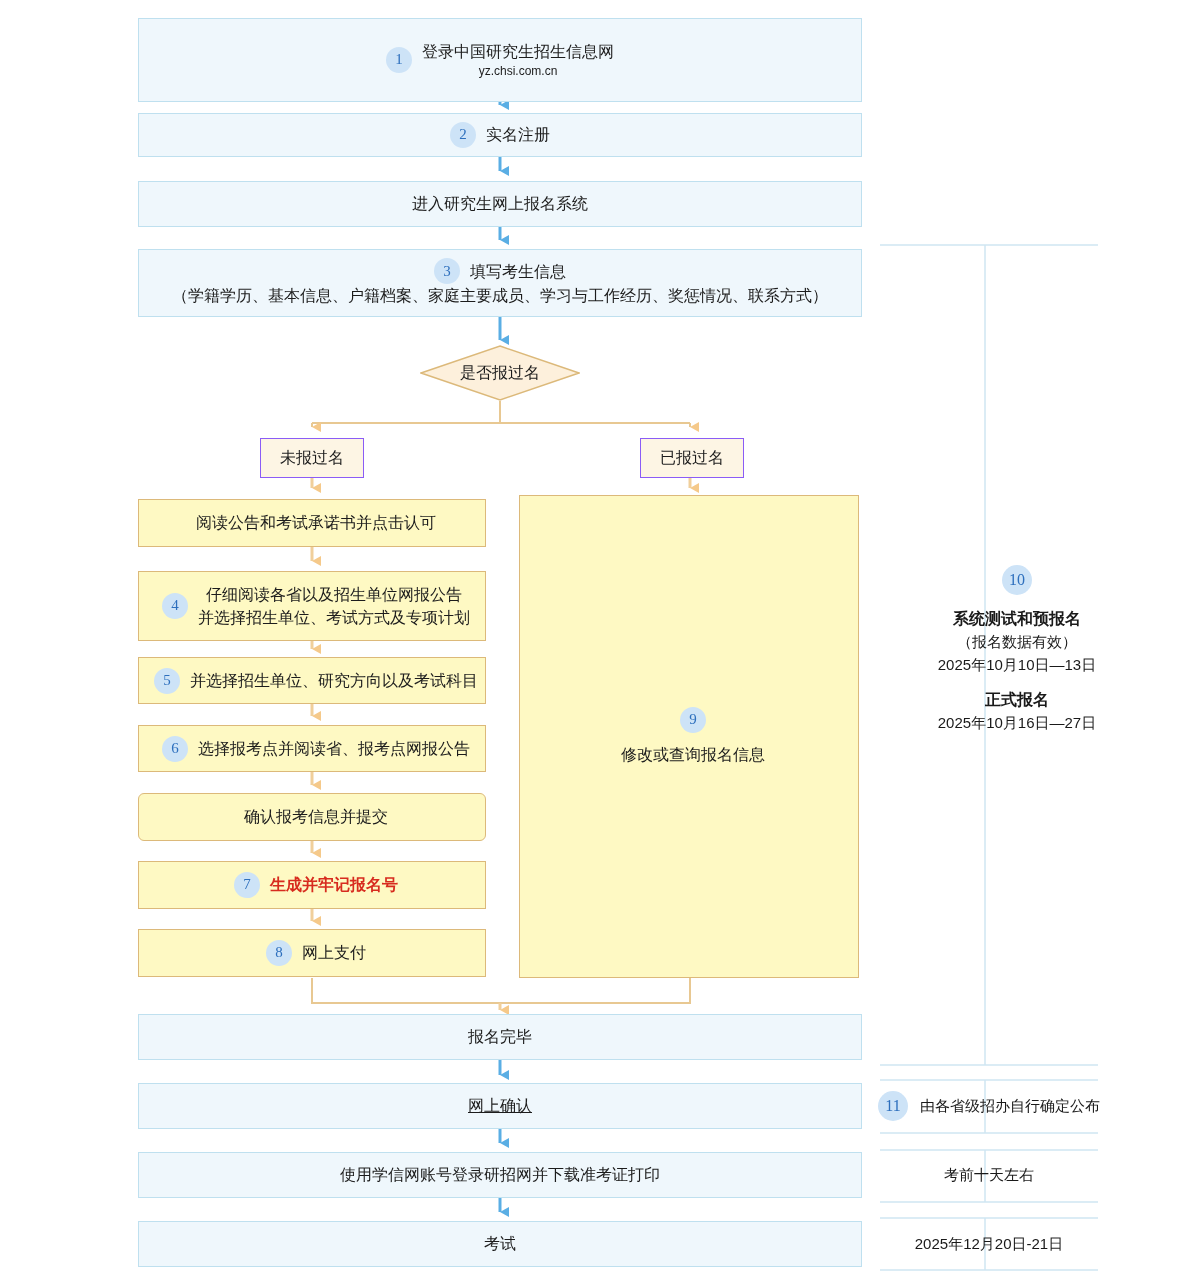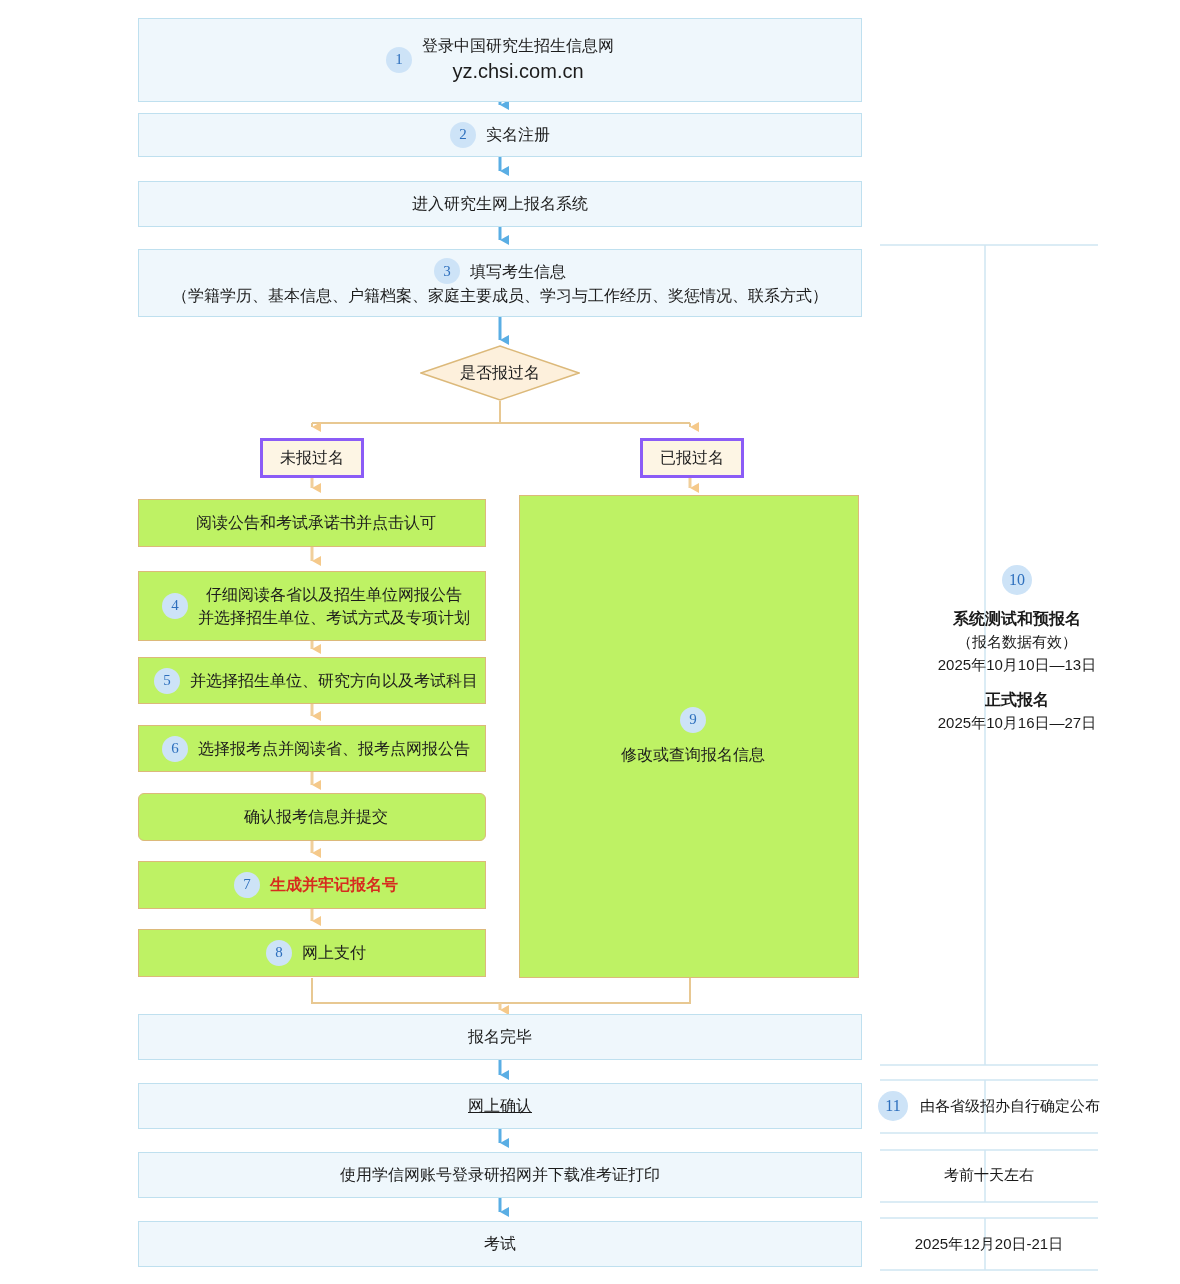--- a/index.html
+++ b/index.html
@@ -14,43 +14,43 @@
   .box{
     position:absolute;box-sizing:border-box;
     display:flex;align-items:center;justify-content:center;
     text-align:center;line-height:1.45;
   }
   .box-blue{
     background:#eff7fc;border:1px solid #bfe0ef;
     font-size:16px;color:#1c1c1c;
   }
   .box-tan{
-    background:#bef264;border:1px solid #dcb97a;
+    background:#fef9c3;border:1px solid #dcb97a;
     font-size:16px;color:#1c1c1c;padding-left:8px;
   }
   .box-tan-small{
-    background:#fdf5e4;border:3px solid #8b5cf6;
+    background:#fdf5e4;border:1px solid #8b5cf6;
     font-size:16px;color:#1c1c1c;
   }
   .inner{display:flex;align-items:center;justify-content:center;gap:10px;}
   .lines{display:flex;flex-direction:column;align-items:center;justify-content:center;}
   .l1,.l2{white-space:nowrap;}
 
   
   .badge{
     width:26px;height:26px;border-radius:50%;
     background:#cde3f7;color:#2d6fbd;
     display:inline-flex;align-items:center;justify-content:center;
     font-size:15px;flex:0 0 auto;
     font-family:"Liberation Serif","DejaVu Serif",serif;
   }
   .badge.wide{width:30px;height:30px;font-size:16px;}
 
   .redtext{color:#d72b1e;font-weight:bold;}
-  .url{font-size:20px;}
+  .url{font-size:12px;}
 
   
   .diamond{
     position:absolute;box-sizing:border-box;
     display:flex;align-items:center;justify-content:center;
   }
   .diamond svg{position:absolute;left:0;top:0;}
   .diamond span{position:relative;font-size:16px;}
 
   

